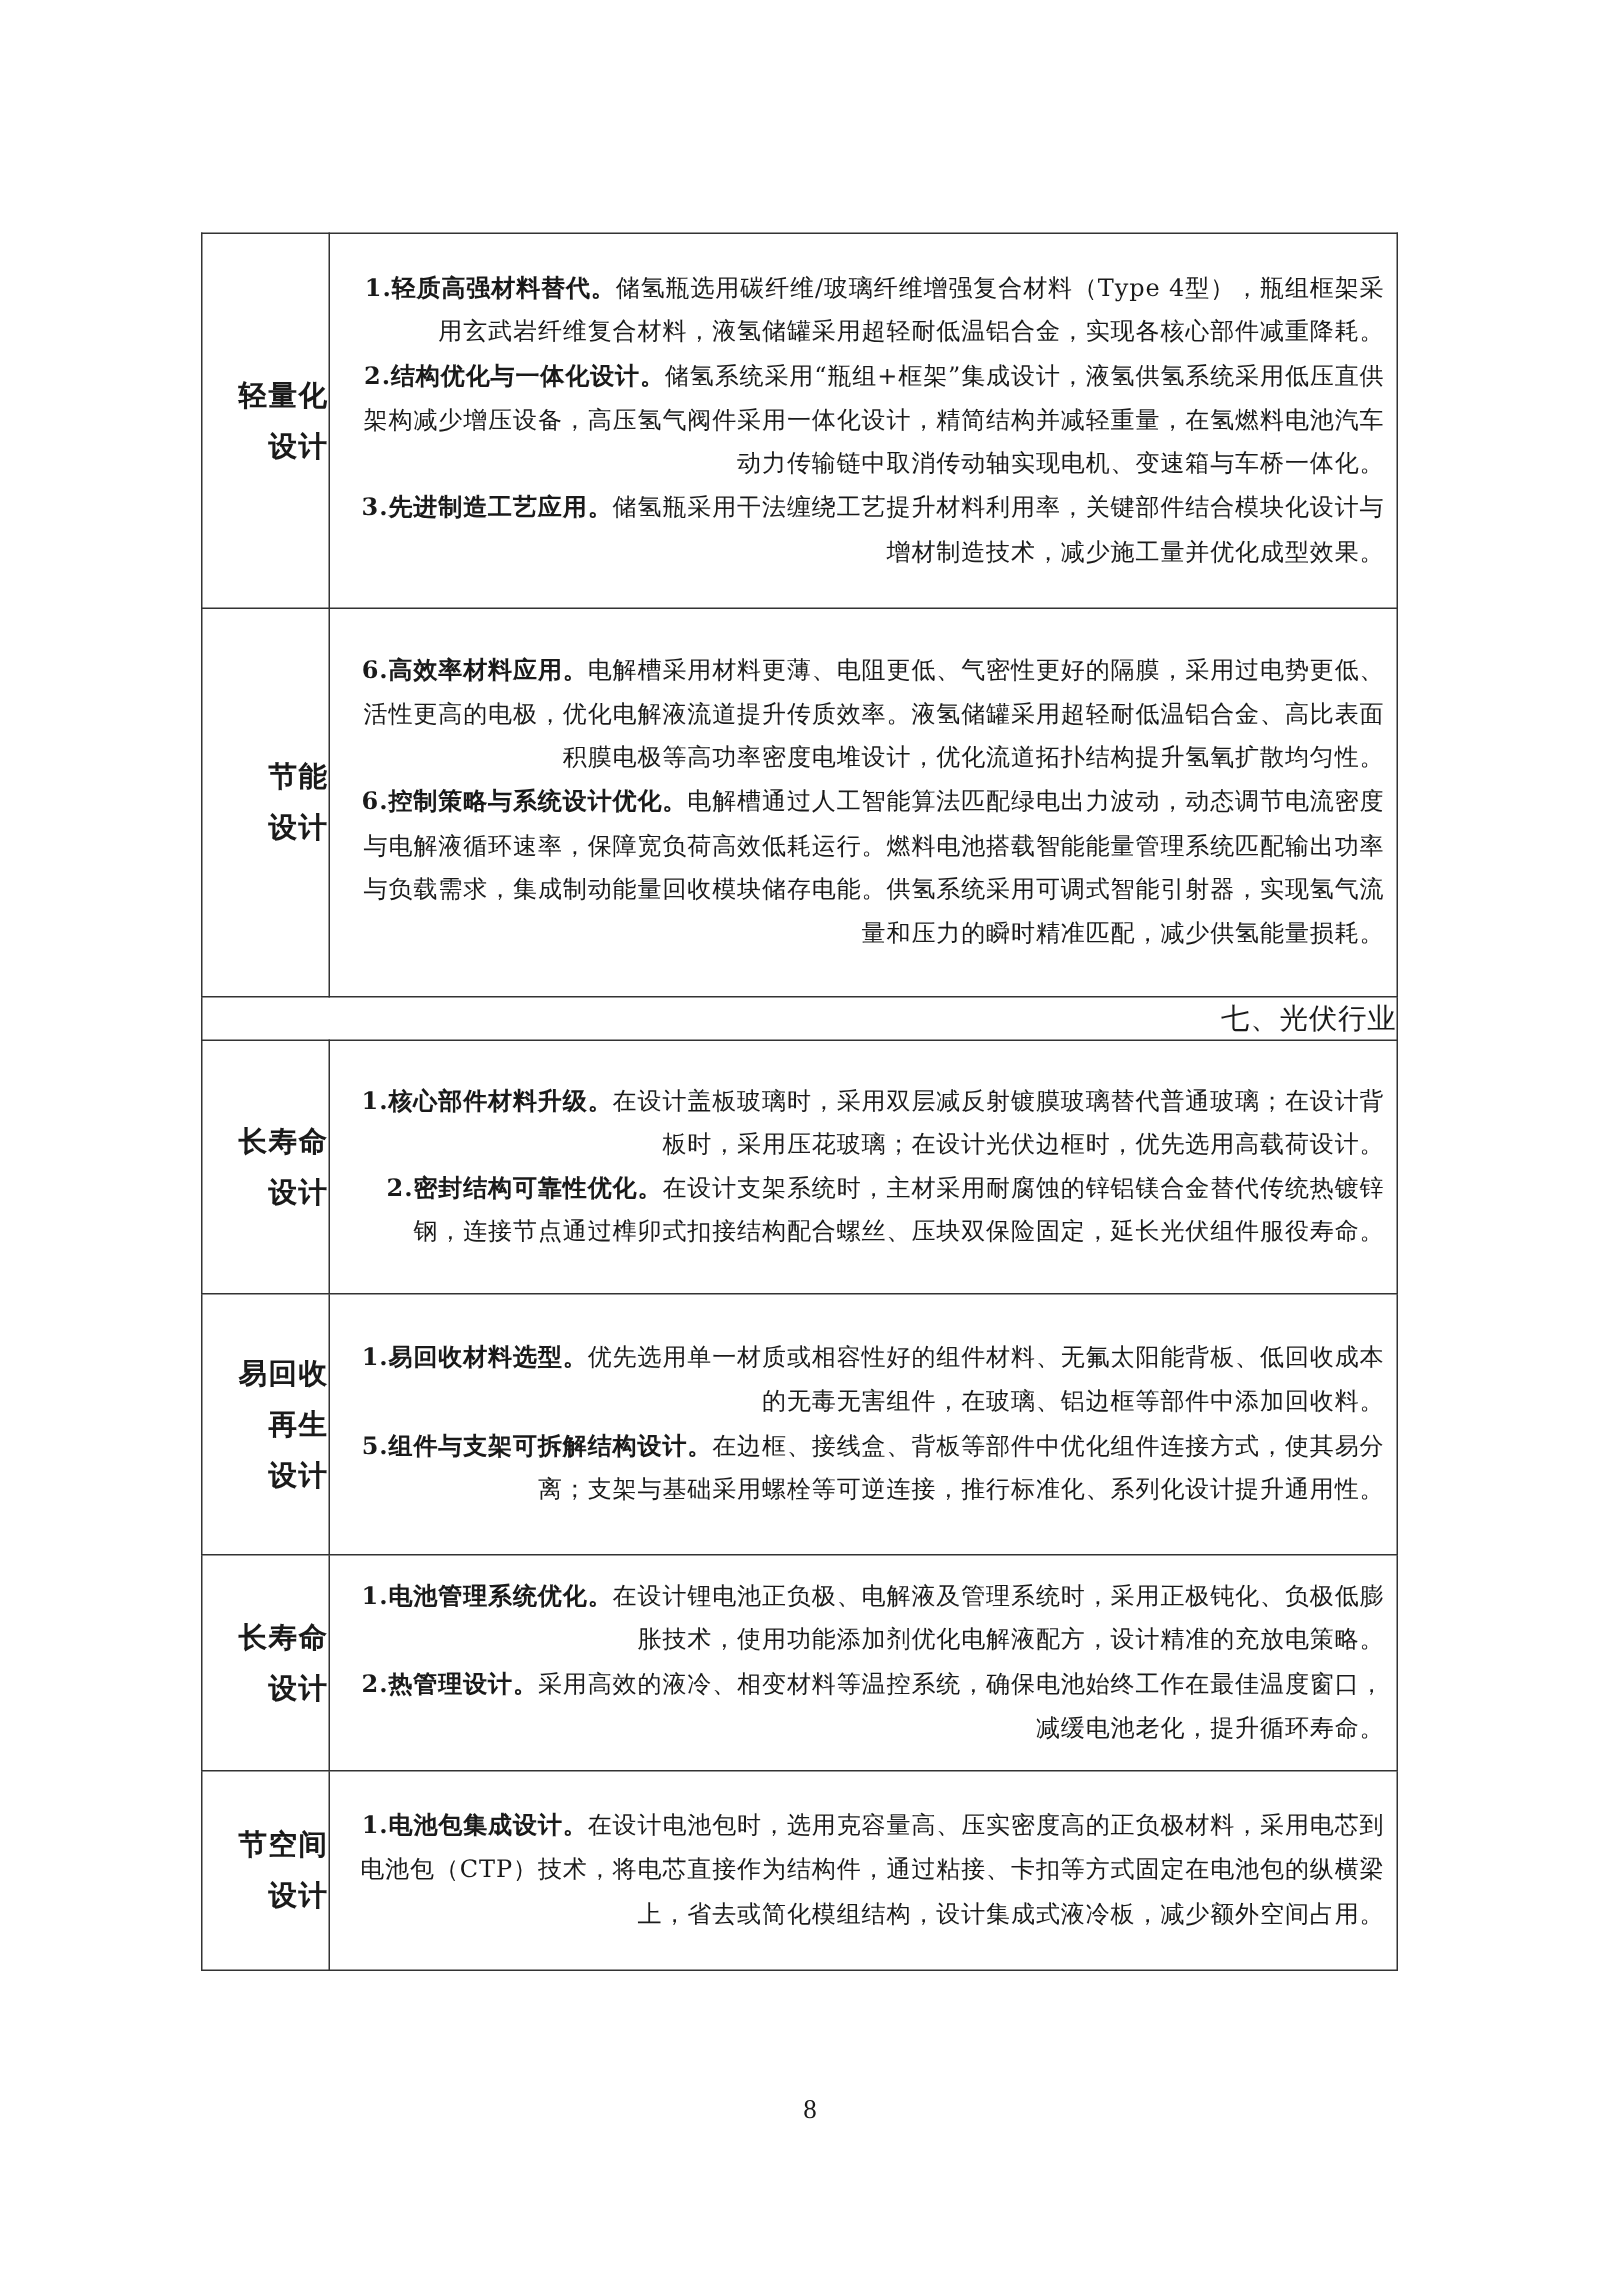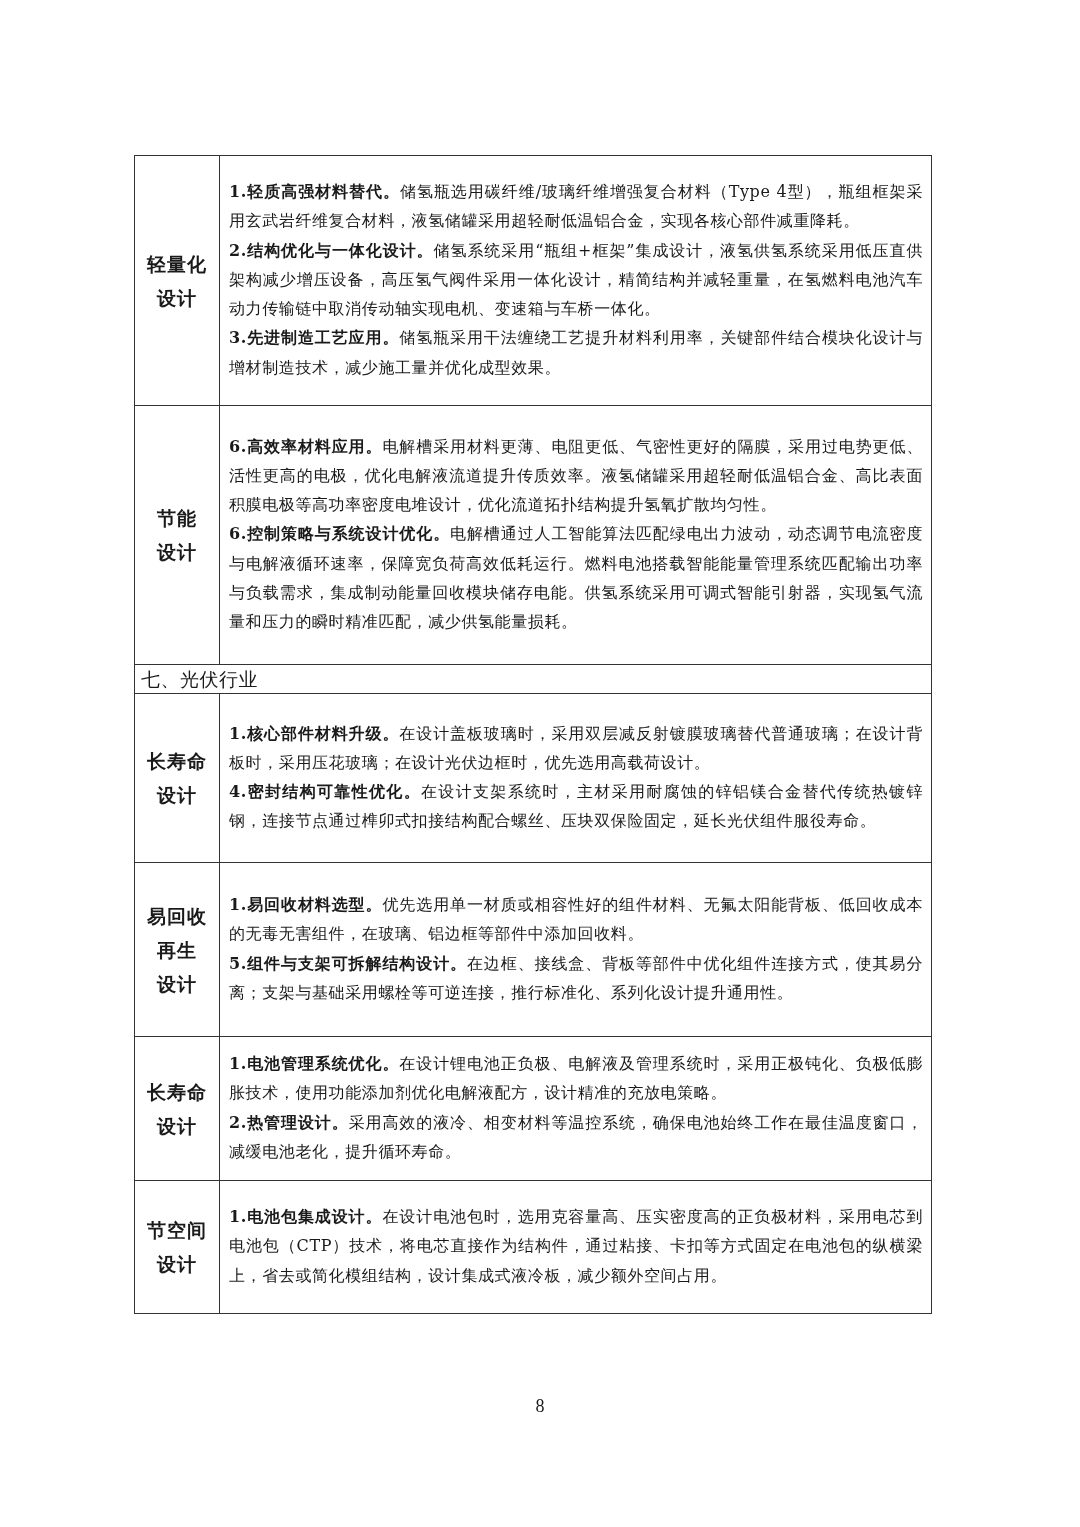--- a/index.html
+++ b/index.html
@@ -16,20 +16,21 @@
     left: 134px;
     top: 155px;
     width: 797px;
     border-collapse: collapse;
     table-layout: fixed;
   }
   .doc-table td {
     border: 1.5px solid #333;
     vertical-align: middle;
     padding: 0;
+    text-align: right;
   }
   .col-cat { width: 85px; }
   .col-content { width: 712px; }
   .cat-cell {
     text-align: center;
     font-weight: bold;
     font-size: 19px;
     line-height: 34px;
     letter-spacing: 1px;
   }
@@ -97,21 +98,21 @@
       <td class="section-cell" colspan="2">七、光伏行业</td>
     </tr>
 
     <tr style="height:169px">
       <td class="cat-cell">
         <span class="cat-line">长寿命</span>
         <span class="cat-line">设计</span>
       </td>
       <td class="content-cell">
         <span class="item"><span class="item-title">1.核心部件材料升级。</span><span>在设计盖板玻璃时，采用双层减反射镀膜玻璃替代普通玻璃；在设计背板时，采用压花玻璃；在设计光伏边框时，优先选用高载荷设计。</span></span>
-        <span class="item"><span class="item-title">4.密封结构可靠性优化。</span><span>在设计支架系统时，主材采用耐腐蚀的锌铝镁合金替代传统热镀锌钢，连接节点通过榫卯式扣接结构配合螺丝、压块双保险固定，延长光伏组件服役寿命。</span></span>
+        <span class="item"><span class="item-title">2.密封结构可靠性优化。</span><span>在设计支架系统时，主材采用耐腐蚀的锌铝镁合金替代传统热镀锌钢，连接节点通过榫卯式扣接结构配合螺丝、压块双保险固定，延长光伏组件服役寿命。</span></span>
       </td>
     </tr>
 
     <tr style="height:174px">
       <td class="cat-cell">
         <span class="cat-line">易回收</span>
         <span class="cat-line">再生</span>
         <span class="cat-line">设计</span>
       </td>
       <td class="content-cell">

